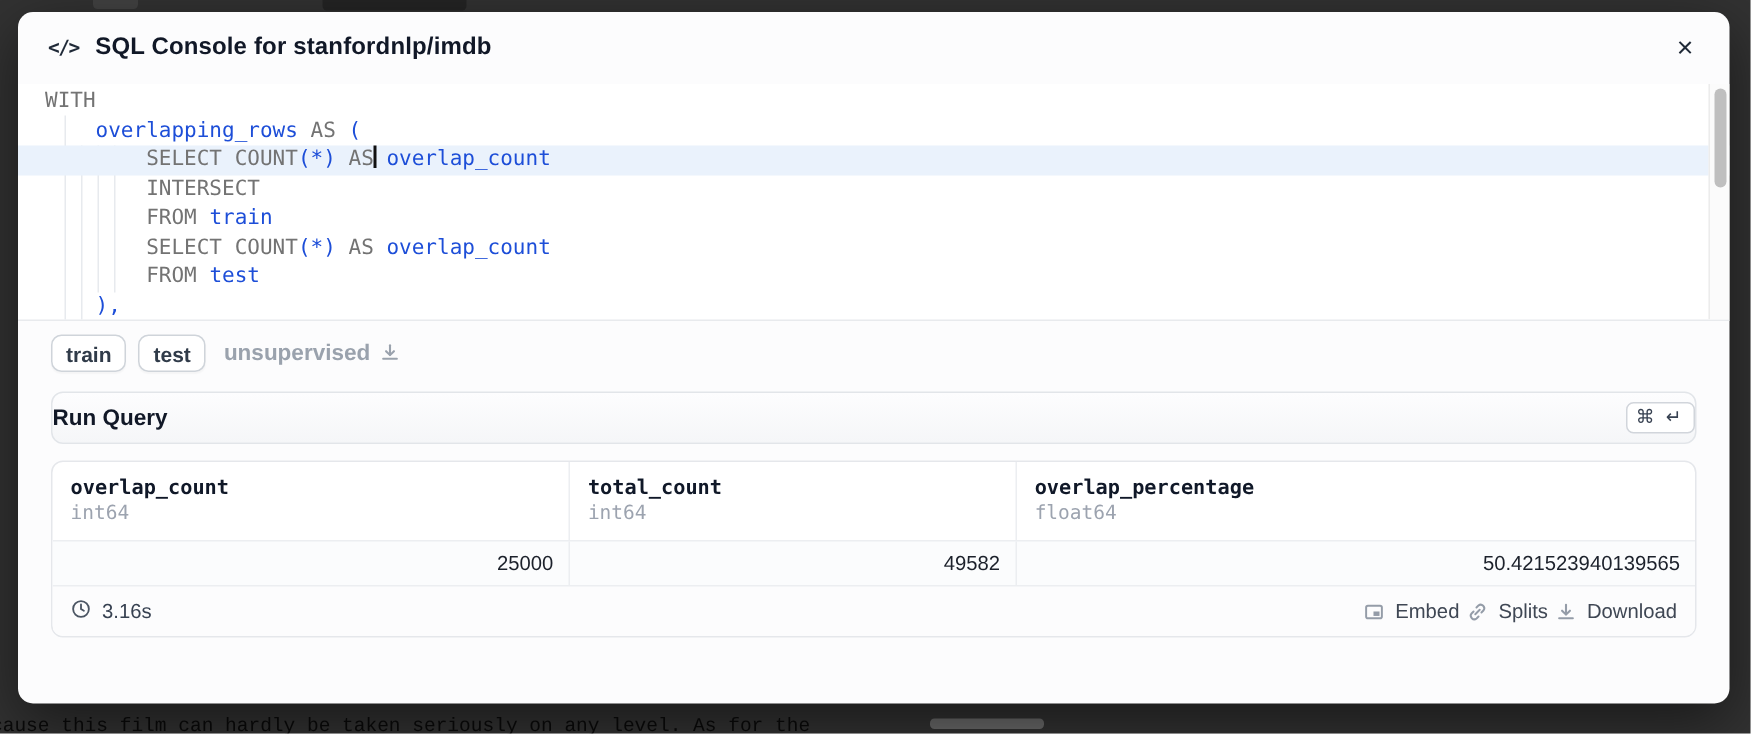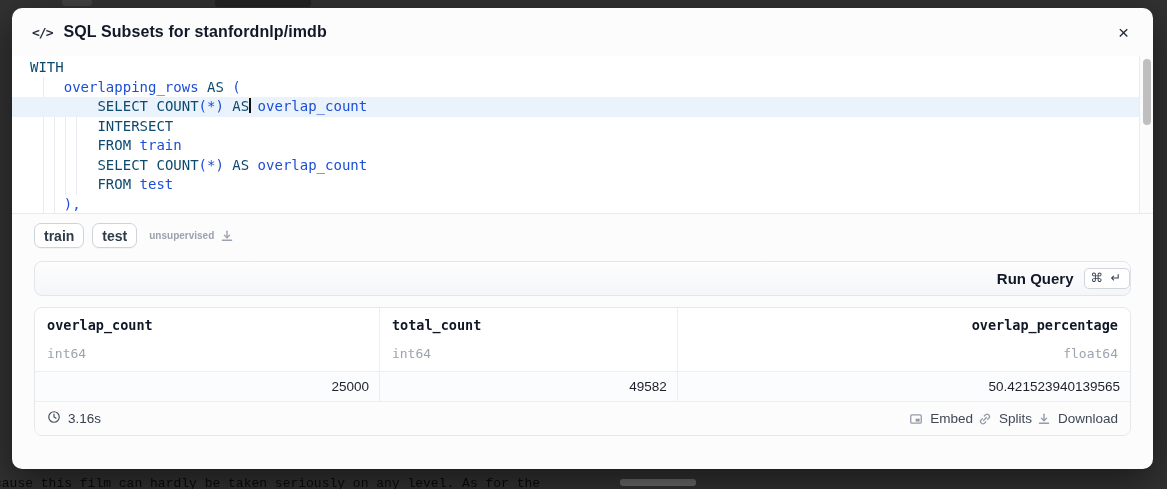--- a/index.html
+++ b/index.html
@@ -25,21 +25,21 @@
   .code-glyph{ font-family:"DejaVu Sans Mono", monospace; font-size:13px; font-weight:bold; color:#1f2937; margin-right:11px; letter-spacing:-1px; }
   .dialog-title{ font-size:16px; font-weight:bold; color:#111827; letter-spacing:.1px; }
   .close-btn{ margin-left:auto; background:none; border:none; font-size:19px; line-height:1; color:#1f2937; cursor:pointer; padding:2px 4px; }
 
   
   .editor{ position:relative; height:158px; flex:0 0 158px; background:#ffffff; border-bottom:1px solid #e8eaed; overflow:hidden; }
   .code-lines{ position:relative; padding-top:2px; z-index:1; }
   .code-line{ height:19.5px; line-height:19.5px; padding-left:18px; font-family:"DejaVu Sans Mono", monospace; font-size:14px; color:#16181d; white-space:pre; }
   .code-line span{ white-space:pre; }
   .code-line.active{ background:#eaf2fc; }
-  .tok-kw{ color:#0c4a6e;margin-top:16px; }
+  .tok-kw{ color:#737373;margin-top:16px; }
   .tok-pl{ color:#1d4ed8; }
   .cursor{ display:inline-block; width:1.5px; height:15px; background:#111; vertical-align:-2px; margin-right:-1.5px; }
   .guide{ position:absolute; width:1px; background:#e7eaee; z-index:0; }
   .g1{ left:31px; top:21px; height:137px; }
   .g2{ left:42px; top:41px; height:117px; }
   .g3{ left:53px; top:41px; height:98px; }
   .g4{ left:64px; top:41px; height:98px; }
   .editor-scrollbar{ position:absolute; right:0; top:0; bottom:0; width:14px; background:#fbfbfb; border-left:1px solid #ececec; z-index:2; }
   .editor-scroll-thumb{ position:absolute; top:3px; left:2.5px; width:8px; height:66px; background:#bfbfbf; border-radius:5px; }
 
@@ -57,69 +57,69 @@
   .doc-link{ margin-left:auto; display:flex; align-items:center; gap:6px; font-size:14.5px; color:#2f3a47; text-decoration:none; cursor:pointer; }
 
   
   .splits-row{ margin-top:9px; display:flex; align-items:center; gap:8px; }
   .split-pill{
     height:25px; padding:0 9px; background:#fff; border:1px solid #cfd4da; border-radius:7px;
     font-family:"Liberation Sans", sans-serif; font-size:14px; font-weight:bold; color:#303b49;
     display:inline-flex; align-items:center; cursor:pointer; box-shadow:0 1px 1px rgba(0,0,0,.03);
   }
   .split-pill.muted{
-    border:none; background:none; box-shadow:none; color:#9aa2ad; gap:6px; padding:0 4px; font-size:10px;
+    border:none; background:none; box-shadow:none; color:#9aa2ad; gap:6px; padding:0 4px; font-size:15px;
   }
   .split-pill.muted svg{ margin-top:2px; }
 
   
   .run-btn{
     margin-top:13px; width:100%; height:35px; border:1px solid #e2e5e9; border-radius:8px;
-    background:linear-gradient(#fdfdfe,#f5f6f8); display:flex; align-items:center; justify-content:flex-end; gap:10px;
+    background:linear-gradient(#fdfdfe,#f5f6f8); display:flex; align-items:center; justify-content:space-between; 
     cursor:pointer;
   }
   .run-label{ font-size:15px; font-weight:bold; color:#111827; }
   .kbd{
     font-size:12.5px; color:#374151; background:#fff; border:1px solid #d1d5db; border-radius:5px;
     padding:1px 6px 2px; line-height:1.3; letter-spacing:2px;
   }
 
   
   .results{ margin-top:11px; border:1px solid #e5e7eb; border-radius:8px; background:#fff; overflow:hidden; }
   .t-header{ display:flex; }
   .t-header .cell{ padding:9px 12px 10px; }
   .cell{ border-right:1px solid #eceef1; }
   .cell:last-child{ border-right:none; }
   .col-name{ font-family:"DejaVu Sans Mono", monospace; font-size:13.5px; font-weight:bold; color:#101828; }
-  .col-type{ font-family:"DejaVu Sans Mono", monospace; font-size:13px; color:#9ca3af; margin-top:13px; }
+  .col-type{ font-family:"DejaVu Sans Mono", monospace; font-size:13px; color:#9ca3af; margin-top:2px; }
   .t-row{ display:flex; border-top:1px solid #eceef1; background:#fbfcfd; }
   .t-row .cell{ padding:7px 10px; font-family:Liberation Sans, sans-serif; font-size:13.5px; color:#1c212b; text-align:right; }
   .t-footer{ display:flex; align-items:center; border-top:1px solid #eceef1; height:34px; padding:0 12px; background:#fcfcfd; }
   .elapsed{ display:flex; align-items:center; gap:7px; font-size:13.5px; color:#374151;text-align:right; }
   .elapsed svg{ color:#4b5563; }
   .actions{ margin-left:auto; display:flex; align-items:center; gap:5px; }
   .action-btn{ display:flex; align-items:center; gap:7px; background:none; border:none; font-family:"Liberation Sans", sans-serif; font-size:13.5px; color:#3f4754; cursor:pointer; }
   .action-btn svg{ color:#949ca8; }
 
-  .w1{ width:31.5%; } .w2{ width:27.2%; } .w3{ width:41.3%;text-align:right; }
+  .w1{ width:31.5%; } .w2{ width:27.2%; } .w3{ width:41.3%; }
 </style>
 </head>
 <body>
 
 <div>
   <div class="backdrop-tab-a"></div>
   <div class="backdrop-tab-b"></div>
   <div class="backdrop-text">cause this film can hardly be taken seriously on any level. As for the</div>
   <div class="backdrop-bar"></div>
 
   <div class="dialog">
 
     <div class="dialog-header">
       <span class="code-glyph">&lt;/&gt;</span>
-      <span class="dialog-title">SQL Subsets for stanfordnlp/imdb</span>
+      <span class="dialog-title">SQL Console for stanfordnlp/imdb</span>
       <button class="close-btn">×</button>
     </div>
 
     <div class="editor">
       <div class="guide g1"></div>
       <div class="guide g2"></div>
       <div class="guide g3"></div>
       <div class="guide g4"></div>
       <div class="code-lines">
           <div class="code-line"><span class="tok-kw">WITH</span></div>

